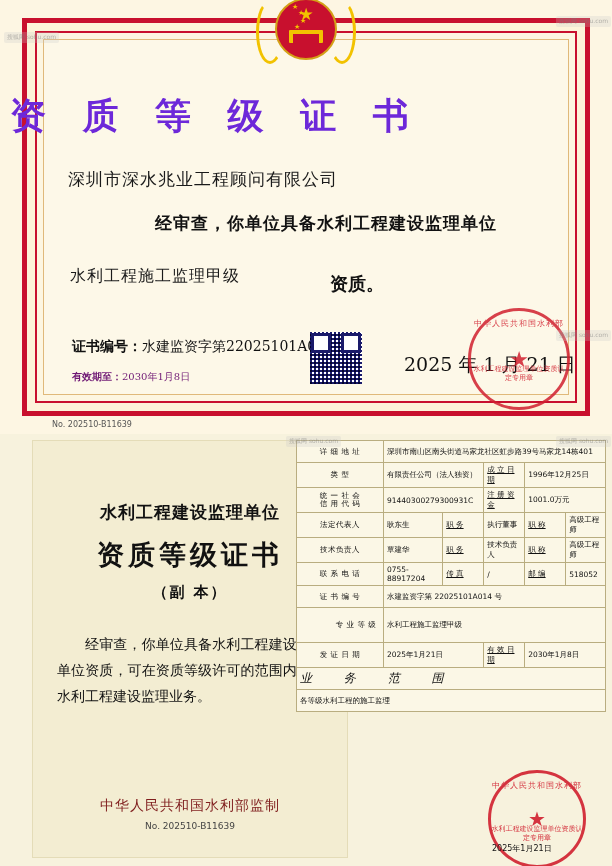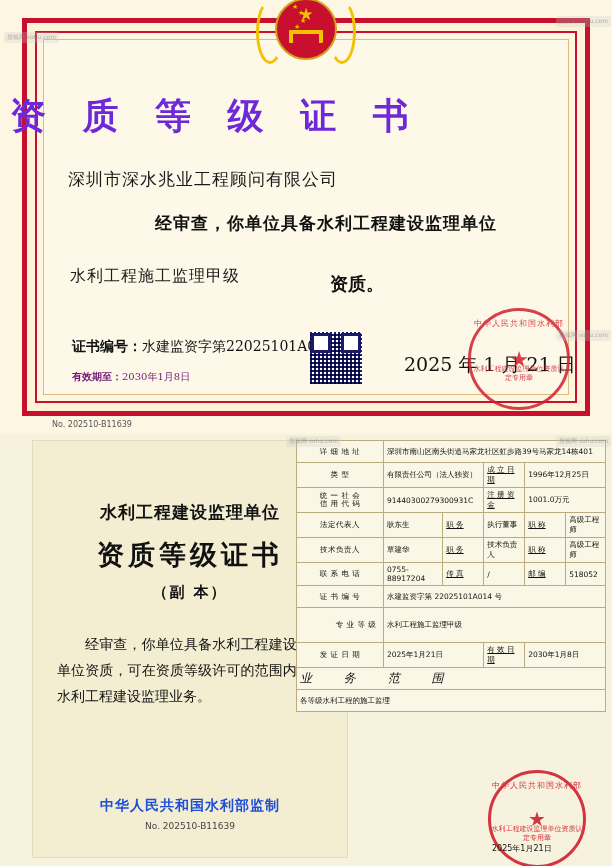--- a/index.html
+++ b/index.html
@@ -171,21 +171,21 @@
   }
   .bl-body{
     position:absolute;left:24px;right:22px;top:190px;
     font-family:"DejaVu Serif","Liberation Serif",serif;
     font-size:14px;color:#111;line-height:26px;text-align:justify;
     text-indent:28px;
   }
   .bl-foot{
     position:absolute;left:0;right:0;bottom:42px;text-align:center;
     font-family:"DejaVu Serif","Liberation Serif",serif;
-    font-size:14px;font-weight:bold;color:#1d4ed8;letter-spacing:1px;
+    font-size:14px;font-weight:normal;color:#7f1d1d;letter-spacing:1px;
   }
   .bl-serial{
     position:absolute;left:0;right:0;bottom:26px;text-align:center;
     font-size:9px;color:#444;
   }
   
   .br{
     position:absolute;left:296px;top:6px;width:310px;height:418px;
     box-sizing:border-box;
   }

